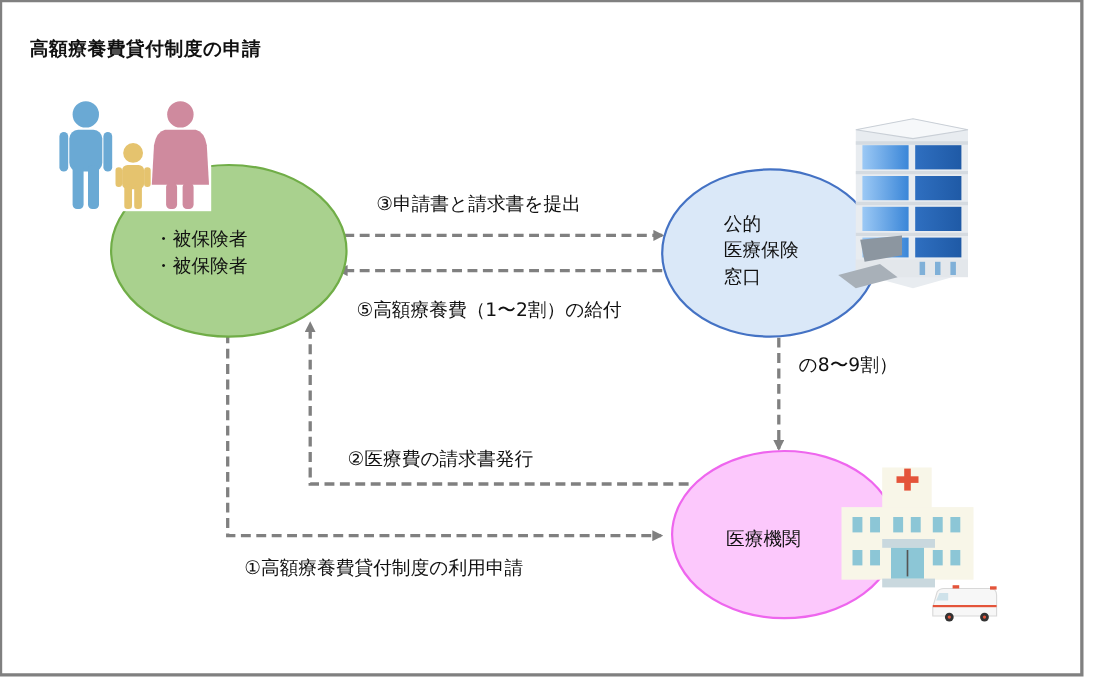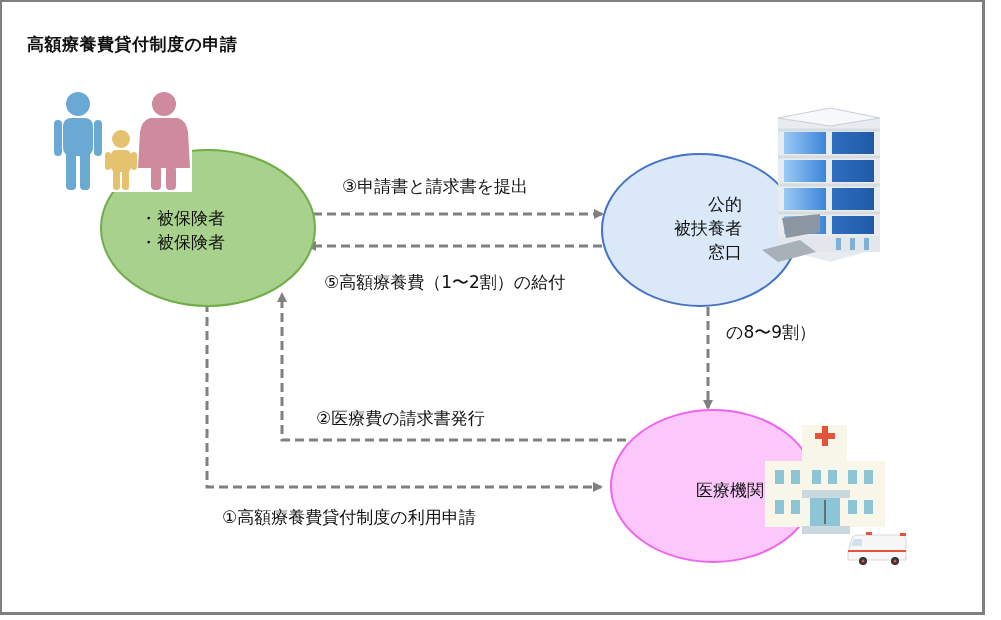--- a/index.html
+++ b/index.html
@@ -5,21 +5,21 @@
     html, body { margin: 0; padding: 0; background: #ffffff; }
     body { width: 1001px; height: 620px; position: relative; overflow: hidden;
            font-family: "DejaVu Sans", "Liberation Sans", sans-serif; color: #111; }
     #frame { position: absolute; left: 0; top: 0; width: 985px; height: 615px;
              border-top: 2px solid #808080; border-left: 2px solid #808080;
              border-right: 3px solid #808080; border-bottom: 3px solid #808080;
              box-sizing: border-box; background: #fff; }
     #diagram { position: absolute; left: 0; top: 0; }
     .title { position: absolute; left: 27px; top: 33px; font-size: 17px; font-weight: bold; letter-spacing: 0.5px; }
     .lbl { position: absolute; font-size: 17px; white-space: nowrap; line-height: 24px; }
-    .node-text { position: absolute; font-size: 17px; text-align: right; line-height: 24px; white-space: nowrap; }
+    .node-text { position: absolute; font-size: 17px; text-align: left; line-height: 24px; white-space: nowrap; }
   </style>
 </head>
 <body>
 
 <div id="frame"></div>
 
 <svg id="diagram" width="1001" height="620">
   <defs>
     <marker id="ah" markerWidth="10" markerHeight="10" refX="8" refY="5" orient="auto" markerUnits="userSpaceOnUse">
       <path d="M0,0 L10,5 L0,10 Z" fill="#808080"></path>
@@ -147,21 +147,21 @@
 
 <div class="title">高額療養費貸付制度の申請</div>
 
 <div class="node-text" style="left:140px; top:206px; text-align:right;">
   <div>・被保険者</div>
   <div>・被保険者</div>
 </div>
 
 <div class="node-text" style="left:658px; top:192px; width:84px;">
   <div>公的</div>
-  <div>被扶養者</div>
+  <div>医療保険</div>
   <div>窓口</div>
 </div>
 
 <div class="node-text" style="left:660px; top:478px; width:104px;">
   <div>医療機関</div>
 </div>
 
 <div class="lbl" style="left:342px; top:174px;">③申請書と請求書を提出</div>
 <div class="lbl" style="left:324px; top:270px;">⑤高額療養費（1〜2割）の給付</div>
 <div class="lbl" style="left:726px; top:320px;">

